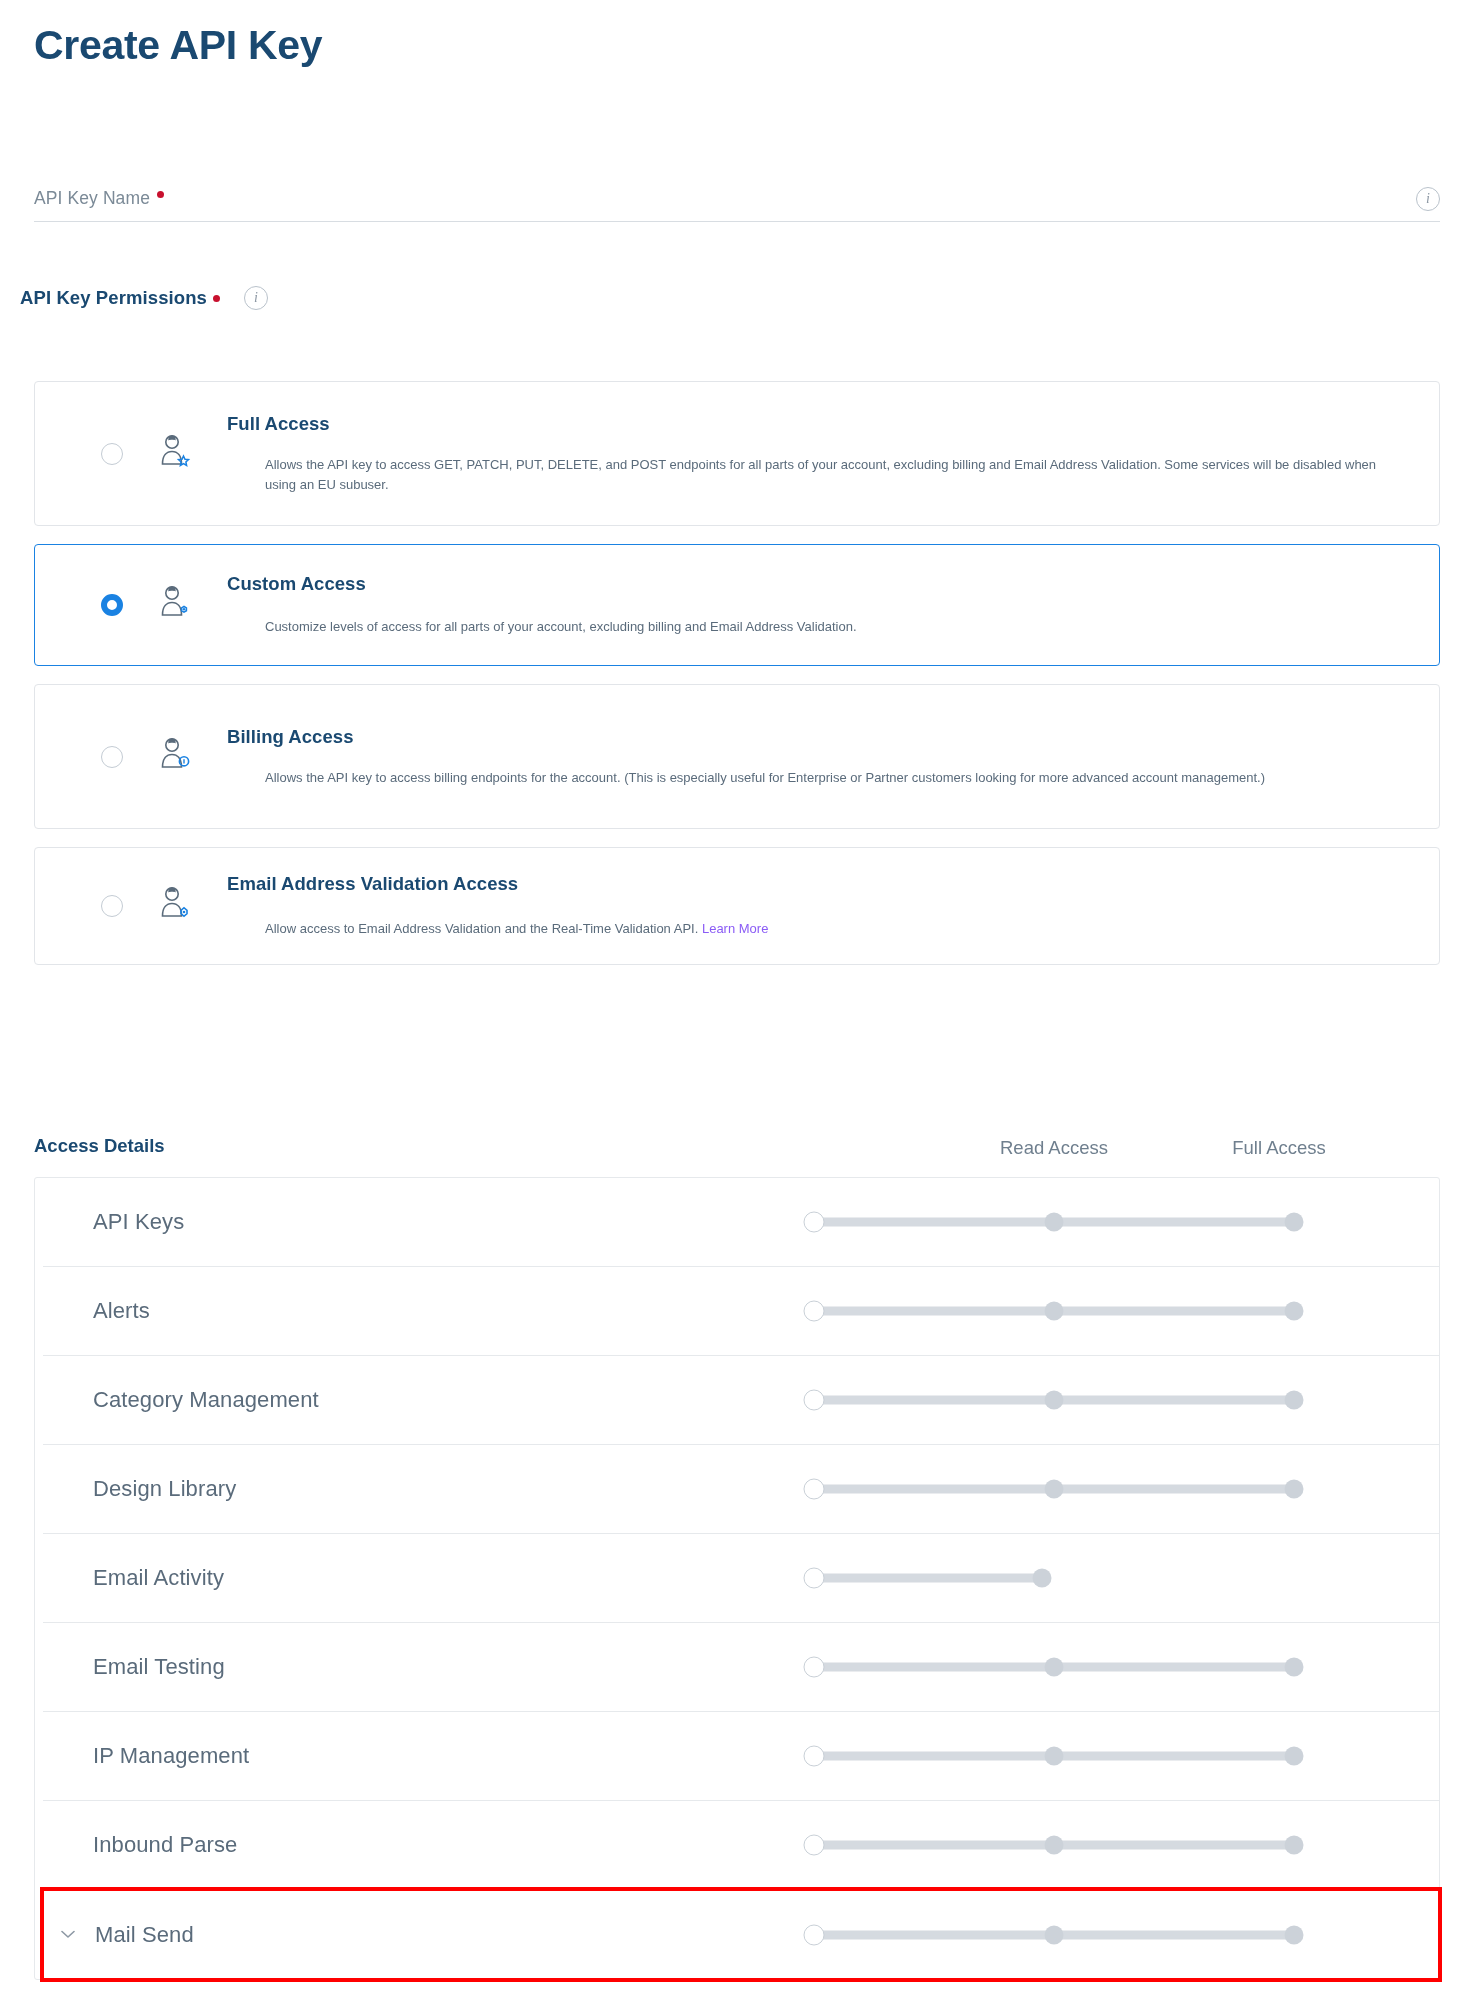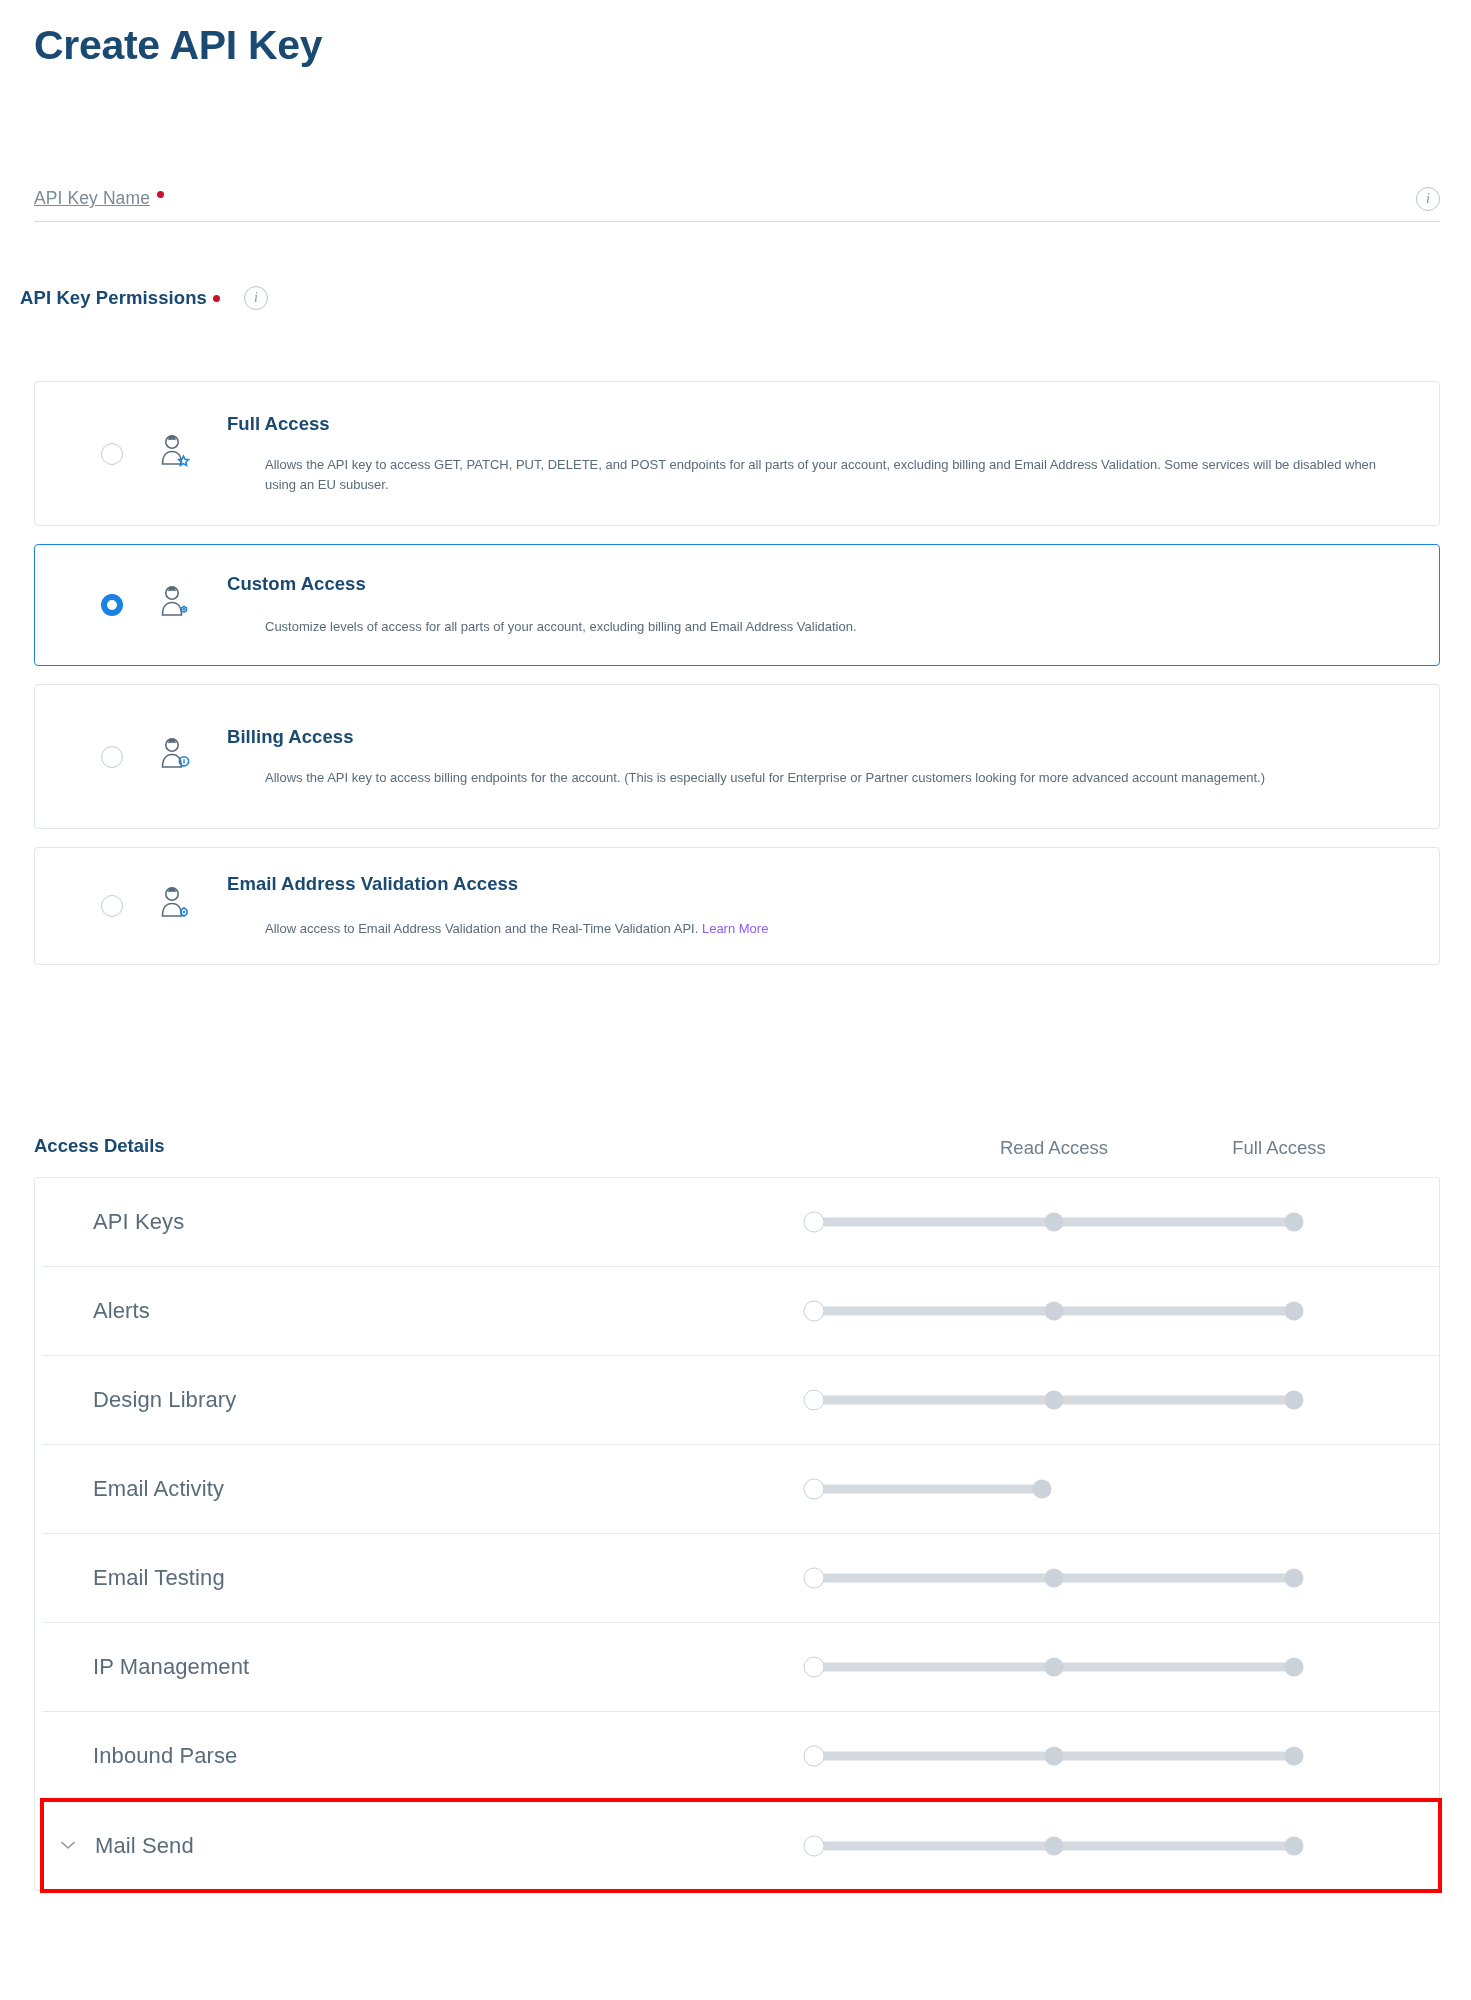--- a/index.html
+++ b/index.html
@@ -28,21 +28,20 @@
     letter-spacing: -0.3px;
   }
 
   
   .field-block { position: absolute; left: 34px; top: 188px; width: 1406px; }
   .field-label {
     font-size: 17.5px;
     color: #7b8a97;
     letter-spacing: 0.1px;
     display: inline-block;
-    text-decoration: underline;
   }
   .req-dot {
     display: inline-block;
     width: 7px; height: 7px;
     border-radius: 50%;
     background: #c8102e;
     vertical-align: 6px;
     margin-left: 7px;
   }
   .field-line {
@@ -367,20 +366,29 @@
     <div class="row">
       <div class="row-label">Alerts</div>
       <div class="slider w3">
         <div class="track"></div>
         <div class="tick mid"></div>
         <div class="tick end"></div>
         <div class="thumb"></div>
       </div>
     </div>
 
+    <div class="row">
+      <div class="row-label">Category Management</div>
+      <div class="slider w3">
+        <div class="track"></div>
+        <div class="tick mid"></div>
+        <div class="tick end"></div>
+        <div class="thumb"></div>
+      </div>
+    </div>
 
     <div class="row">
       <div class="row-label">Design Library</div>
       <div class="slider w3">
         <div class="track"></div>
         <div class="tick mid"></div>
         <div class="tick end"></div>
         <div class="thumb"></div>
       </div>
     </div>

